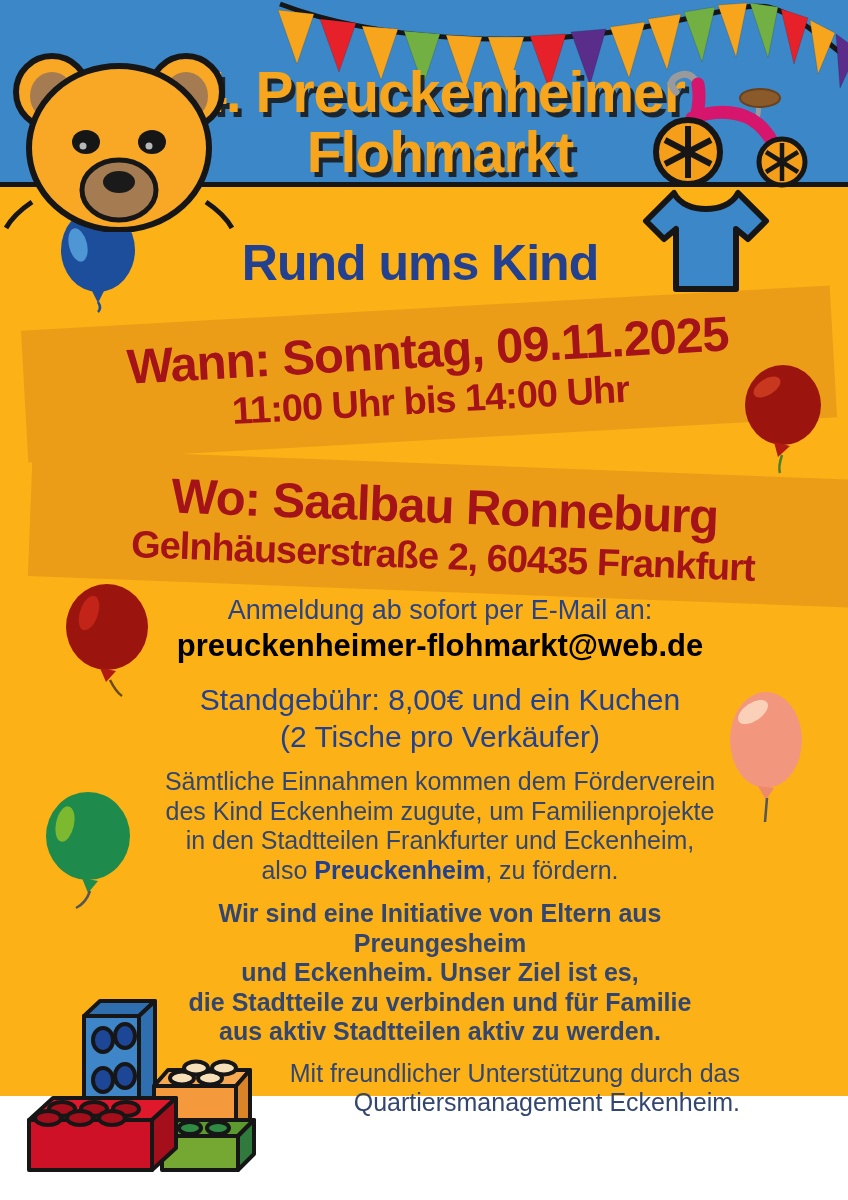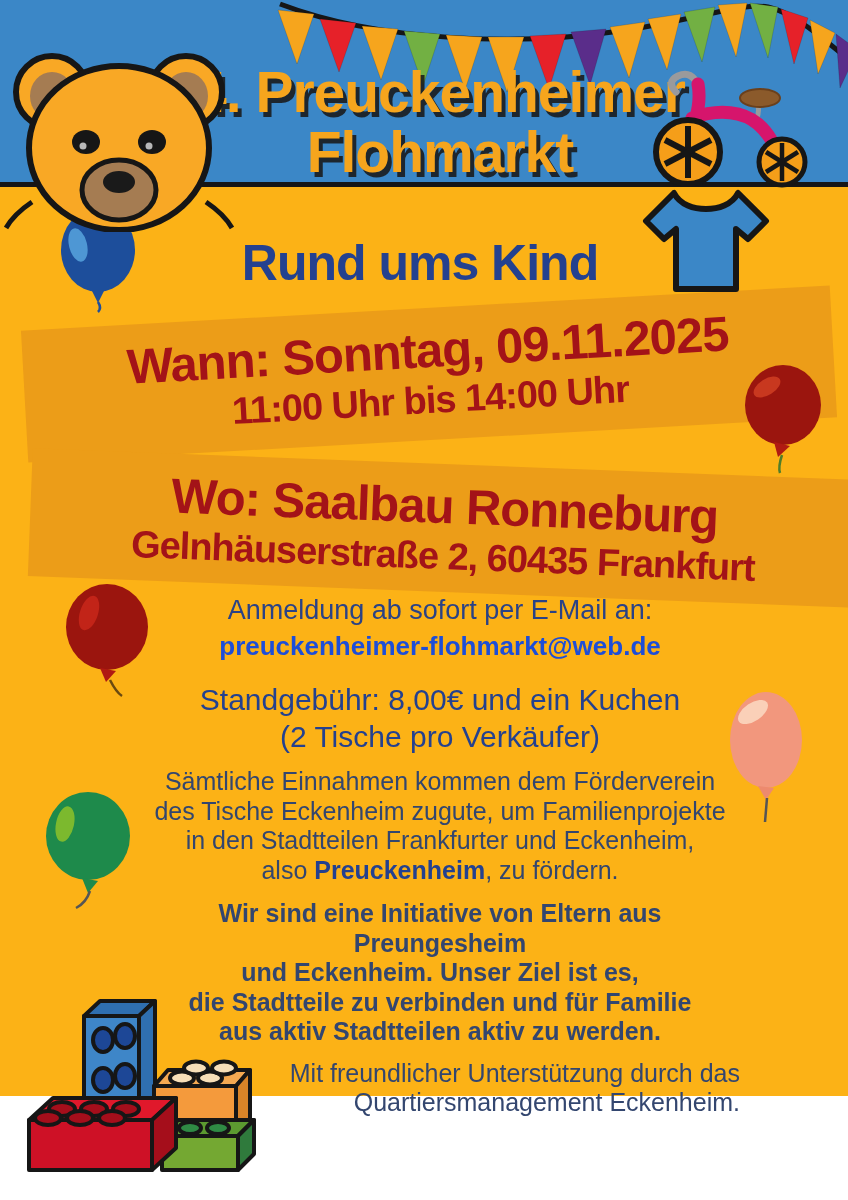--- a/index.html
+++ b/index.html
@@ -36,21 +36,21 @@
   }
   .band-when{left:24px;top:308px;width:810px;height:132px;transform:rotate(-3.2deg);}
   .band-where{left:30px;top:464px;width:828px;height:128px;transform:rotate(2.2deg);}
   .band-red-l1{font-size:49px;font-weight:bold;color:#A31318;line-height:56px;margin-top:14px;letter-spacing:-1px;}
   .band-red-l2{font-size:38px;font-weight:bold;color:#A31318;line-height:44px;letter-spacing:-1px;}
   
   .info-column{
     position:absolute;left:140px;top:593px;width:600px;text-align:center;z-index:2;
   }
   .reg-line{font-size:27px;line-height:34px;color:#2A4286;}
-  .reg-email{font-size:26px;line-height:38px;font-weight:bold;color:#1d4ed8;}
+  .reg-email{font-size:31px;line-height:38px;font-weight:bold;color:#000000;}
   .fee{margin-top:16px;font-size:30px;line-height:37px;font-weight:normal;color:#24418F;}
   .para{margin-top:8px;font-size:25px;line-height:29.5px;color:#33466F;}
   .para.first{margin-top:12px;}
   .para b{color:#24418F;}
   
   .balloon{position:absolute;z-index:2;}
   .balloon-blue{top:205px;left:52px;}
   .balloon-red{top:362px;left:740px;z-index:2;}
   .balloon-darkred{top:582px;left:60px;}
   .balloon-salmon{top:688px;left:724px;}
@@ -208,21 +208,21 @@
 
   <div class="info-column">
     <div class="reg-line">Anmeldung ab sofort per E-Mail an:</div>
     <div class="reg-email">preuckenheimer-flohmarkt@web.de</div>
     <div class="fee">
       <div>Standgebühr: 8,00€ und ein Kuchen</div>
       <div>(2 Tische pro Verkäufer)</div>
     </div>
     <div class="para first">
       <div>Sämtliche Einnahmen kommen dem Förderverein</div>
-      <div>des Tische Eckenheim zugute, um Familienprojekte</div>
+      <div>des Kind Eckenheim zugute, um Familienprojekte</div>
       <div>in den Stadtteilen Frankfurter und Eckenheim,</div>
       <div><span>also </span><b>Preuckenheim</b><span>, zu fördern.</span></div>
     </div>
     <div class="para" style="margin-top:14px;font-weight:bold;">
       <div>Wir sind eine Initiative von Eltern aus Preungesheim</div>
       <div>und Eckenheim. Unser Ziel ist es,</div>
       <div>die Stadtteile zu verbinden und für Familie</div>
       <div>aus aktiv Stadtteilen aktiv zu werden.</div>
     </div>
     <div class="para" style="margin-top:12px;text-align:right;">

